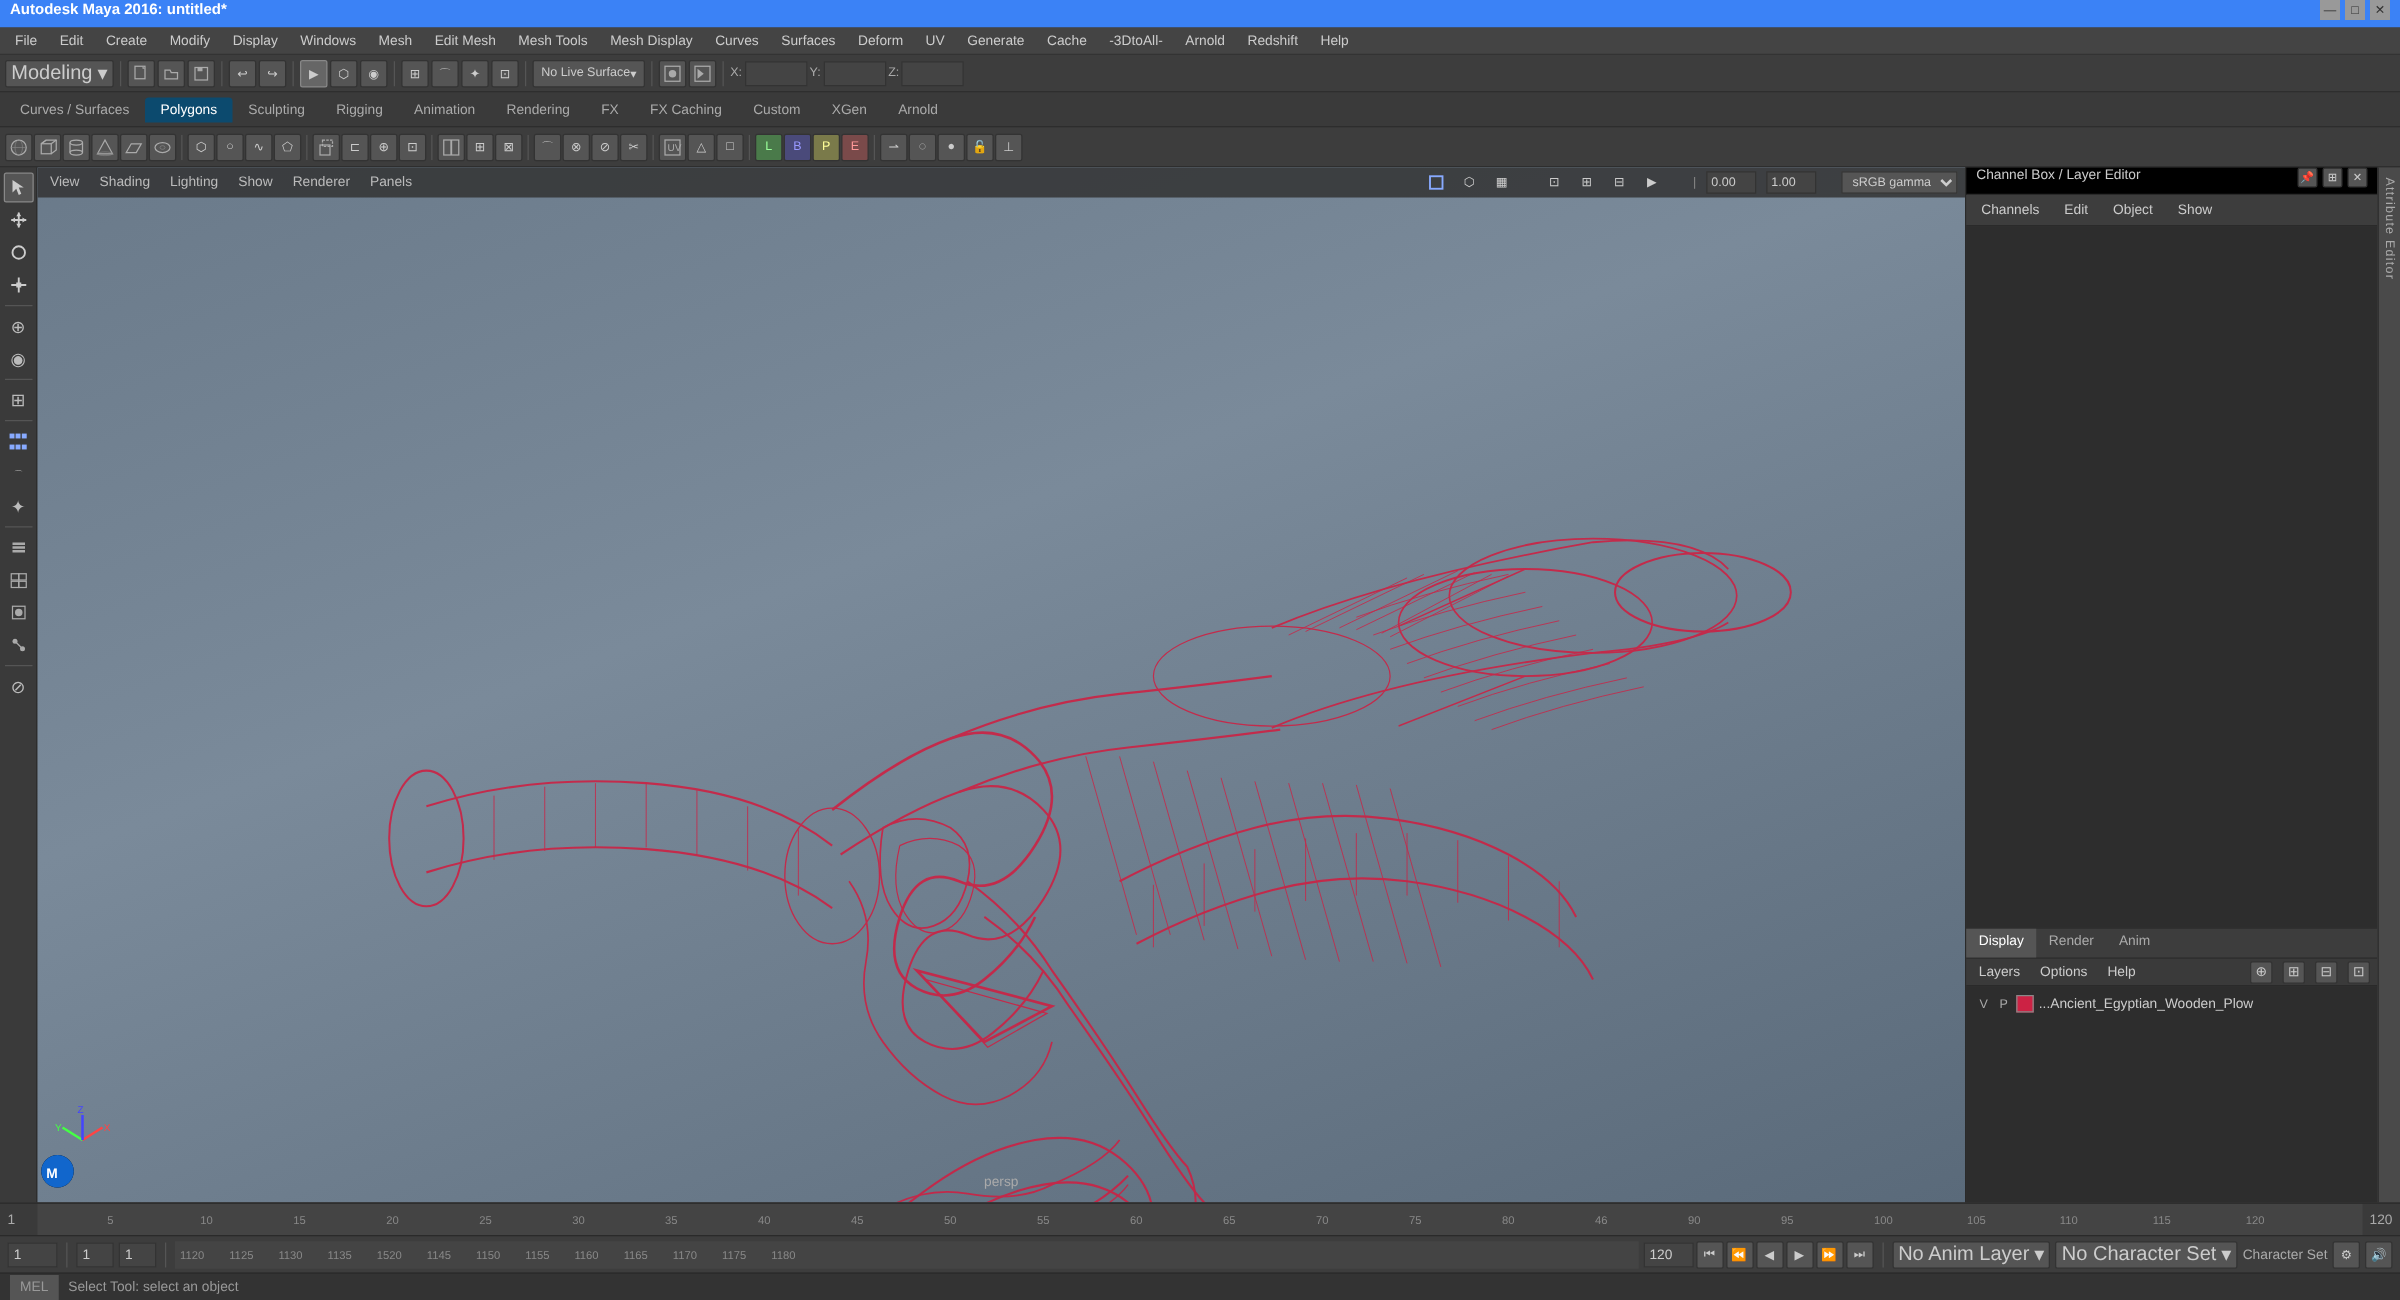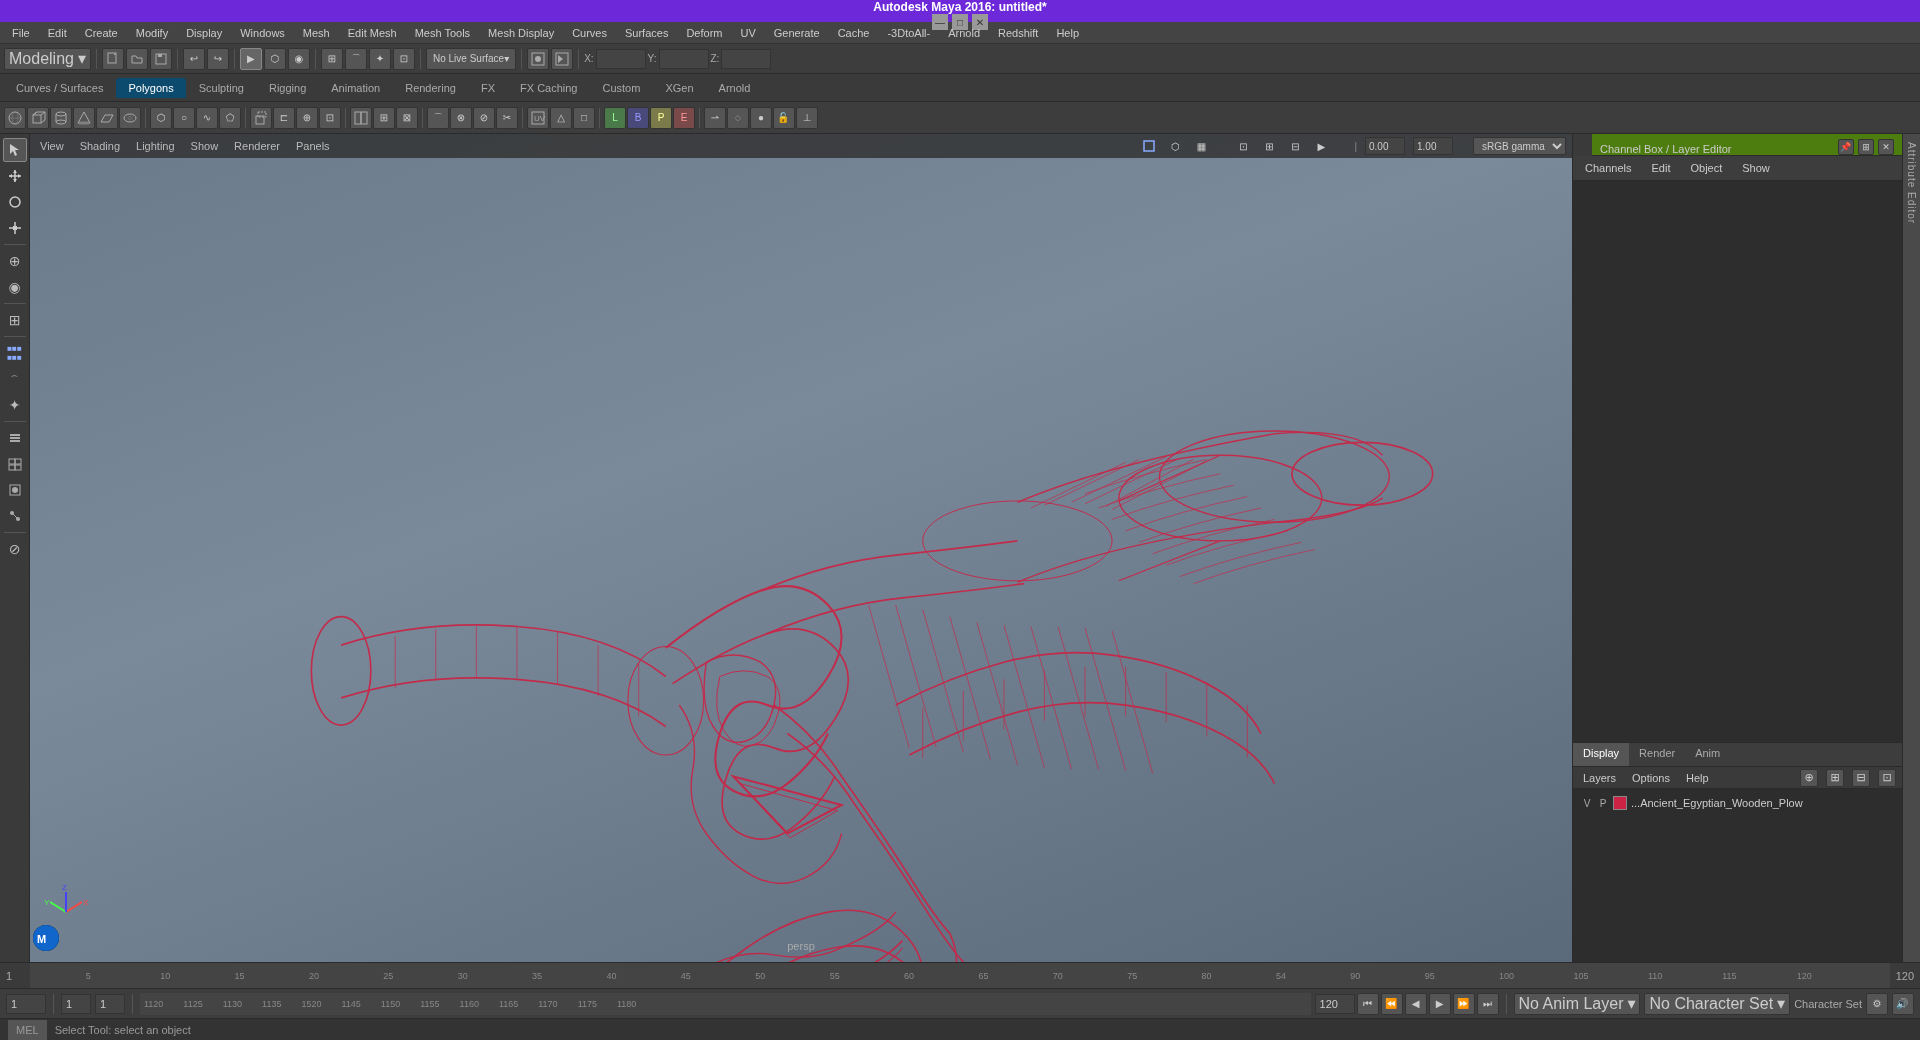--- a/index.html
+++ b/index.html
@@ -11,26 +11,24 @@
       font-size: 11px;
       color: #cccccc;
       overflow: hidden;
       user-select: none;
     }
 
     
     #title-bar {
       width: 100%;
       height: 22px;
-      background: #6d28d9;
-      display: flex;
-      align-items: center;
+      background: #3b82f6;
+      display: flex;
       justify-content: space-between;
       padding: 0 8px;
-      flex-direction: column;
     }
     #title-bar .title {
       color: white;
       font-size: 12px;
       font-weight: bold;
     }
     #title-bar .win-controls {
       display: flex;
       gap: 4px;
     }
@@ -190,27 +188,26 @@
       width: 330px;
       background: #3a3a3a;
       display: flex;
       flex-direction: column;
       border-left: 1px solid #2a2a2a;
       flex-shrink: 0;
     }
 
     #channel-box-header {
       height: 22px;
-      background: #4d7c0f;
-      display: flex;
-      align-items: flex-end;
+      background: #000000;
+      display: flex;
+      align-items: flex-start;
       justify-content: space-between;
       padding: 0 8px;
       border-bottom: 1px solid #2a2a2a;
-      margin-left: 19px;
     }
     #channel-box-tabs {
       display: flex;
       align-items: center;
       gap: 12px;
       padding: 4px 8px;
       border-bottom: 1px solid #2a2a2a;
       background: #3d3d3d;
     }
     .cb-tab {
@@ -987,21 +984,21 @@
     <span class="tick-label" style="left:27%;">35</span>
     <span class="tick-label" style="left:31%;">40</span>
     <span class="tick-label" style="left:35%;">45</span>
     <span class="tick-label" style="left:39%;">50</span>
     <span class="tick-label" style="left:43%;">55</span>
     <span class="tick-label" style="left:47%;">60</span>
     <span class="tick-label" style="left:51%;">65</span>
     <span class="tick-label" style="left:55%;">70</span>
     <span class="tick-label" style="left:59%;">75</span>
     <span class="tick-label" style="left:63%;">80</span>
-    <span class="tick-label" style="left:67%;">54</span>
+    <span class="tick-label" style="left:67%;">46</span>
     <span class="tick-label" style="left:71%;">90</span>
     <span class="tick-label" style="left:75%;">95</span>
     <span class="tick-label" style="left:79%;">100</span>
     <span class="tick-label" style="left:83%;">105</span>
     <span class="tick-label" style="left:87%;">110</span>
     <span class="tick-label" style="left:91%;">115</span>
     <span class="tick-label" style="left:95%;">120</span>
   </div>
   <div style="padding:0 6px;font-size:11px;color:#aaa;min-width:30px;">120</div>
 </div>

